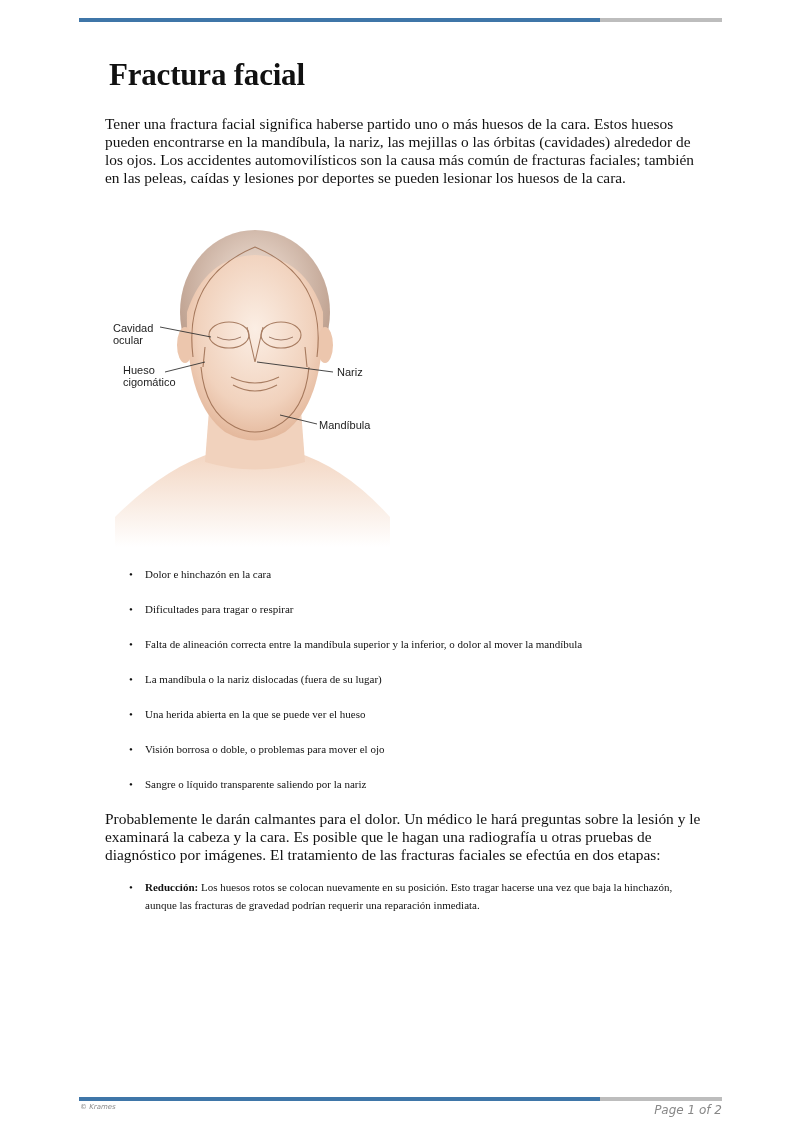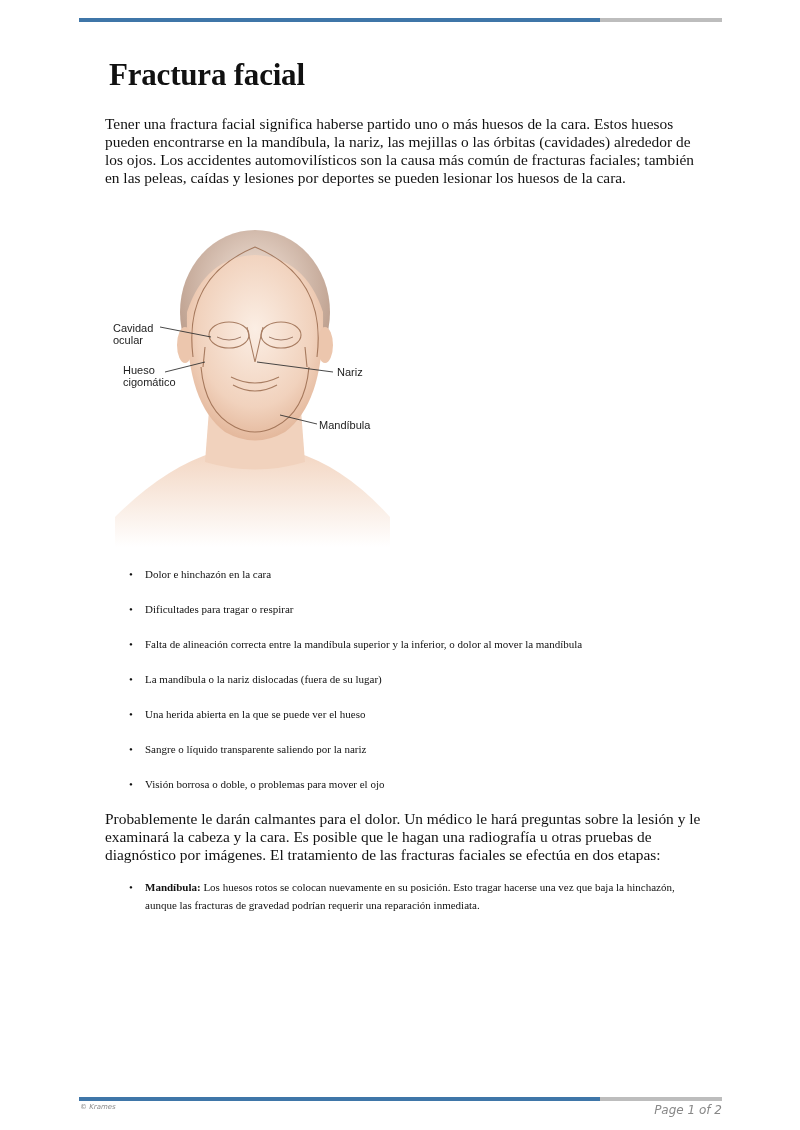--- a/index.html
+++ b/index.html
@@ -96,28 +96,28 @@
     </svg>
   </div>
 
 
   <ul>
     <li>Dolor e hinchazón en la cara</li>
     <li>Dificultades para tragar o respirar</li>
     <li>Falta de alineación correcta entre la mandíbula superior y la inferior, o dolor al mover la mandíbula</li>
     <li>La mandíbula o la nariz dislocadas (fuera de su lugar)</li>
     <li>Una herida abierta en la que se puede ver el hueso</li>
+    <li>Visión borrosa o doble, o problemas para mover el ojo</li>
     <li>Sangre o líquido transparente saliendo por la nariz</li>
-    <li>Visión borrosa o doble, o problemas para mover el ojo</li>
   </ul>
 
   <p class="p3">Probablemente le darán calmantes para el dolor. Un médico le hará preguntas sobre la lesión y le examinará la cabeza y la cara. Es posible que le hagan una radiografía u otras pruebas de diagnóstico por imágenes. El tratamiento de las fracturas faciales se efectúa en dos etapas:</p>
 
   <ul>
-    <li><b>Mandíbula:</b><span> Los huesos rotos se colocan nuevamente en su posición. Esto tragar hacerse una vez que baja la hinchazón, aunque las fracturas de gravedad podrían requerir una reparación inmediata.</span></li>
+    <li><b>Reducción:</b><span> Los huesos rotos se colocan nuevamente en su posición. Esto tragar hacerse una vez que baja la hinchazón, aunque las fracturas de gravedad podrían requerir una reparación inmediata.</span></li>
   </ul>
 </div>
 
 <div class="botbar">
   <div class="fill" id="botfill" style="width: 81%; background: rgb(63, 118, 168);"></div>
 </div>
 <div class="footer-left">© Krames</div>
 <div class="footer-right">Page 1 of 2</div>
 
 </body></html>

